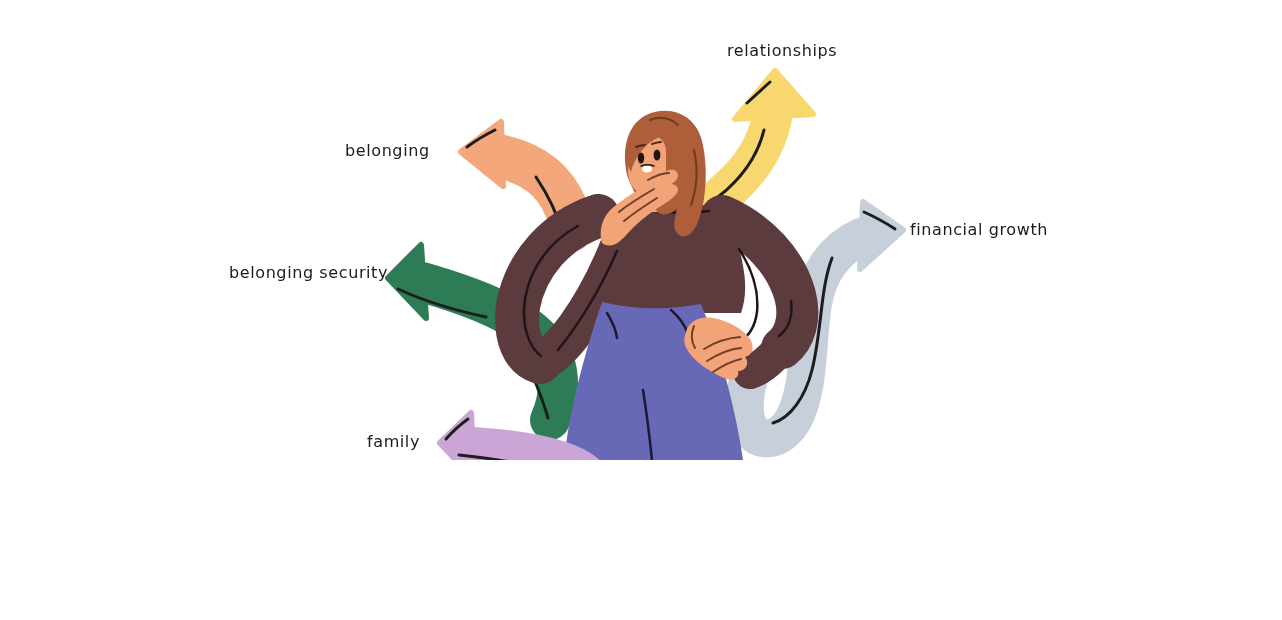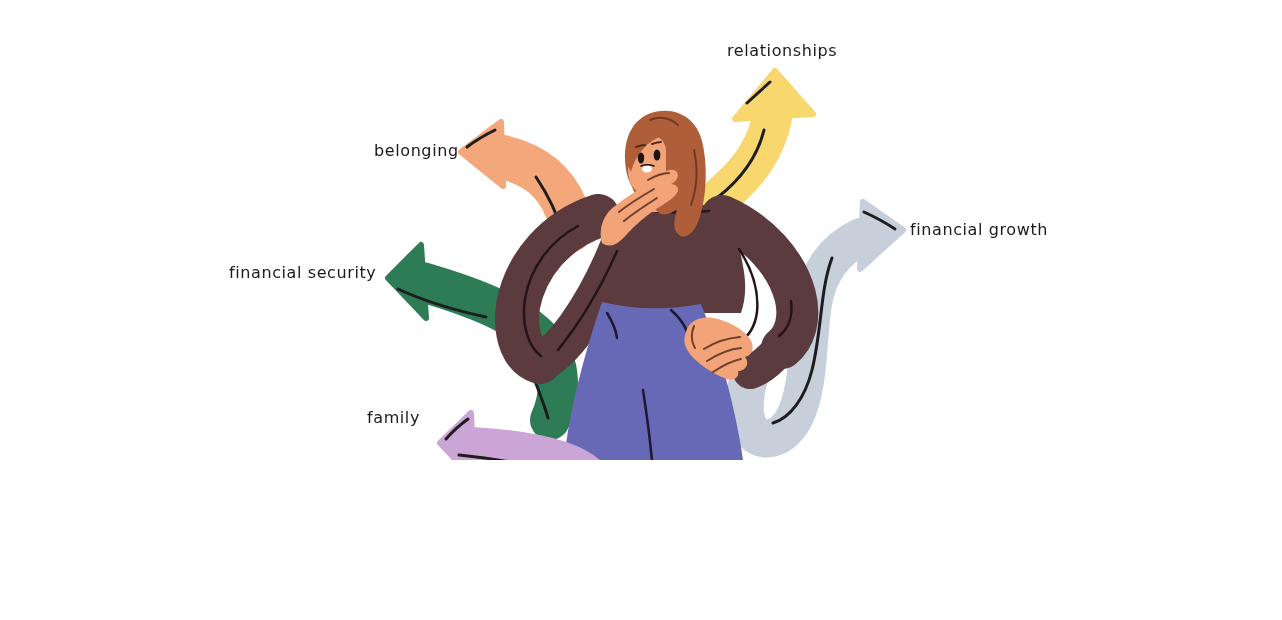--- a/index.html
+++ b/index.html
@@ -19,23 +19,23 @@
   .label {
     position: absolute;
     font-size: 16px;
     font-weight: 500;
     letter-spacing: 0.6px;
     color: #1b1b1b;
     white-space: nowrap;
     line-height: 20px;
   }
   .label-relationships   { left: 727px; top: 41px; }
-  .label-belonging       { left: 374px; top: 141px; }
+  .label-belonging       { left: 345px; top: 141px; }
   .label-financial       { left: 229px; top: 263px; }
-  .label-family          { left: 367px; top: 408px; }
+  .label-family          { left: 367px; top: 432px; }
   .label-personal-growth { left: 910px; top: 220px; }
 </style>
 </head>
 <body>
 
 <div class="stage">
 
   <svg class="illustration-svg" viewBox="0 0 1282 620" aria-hidden="true">
 
     <g>
@@ -130,17 +130,17 @@
       <path d="M472,446 C540,450 596,463 597,494 C598,520 560,527 525,538 C500,546 481,553 474,563" fill="none" stroke="#CCA5D7" stroke-width="38" stroke-linecap="round"></path>
       <polygon points="440,443 471,413 474,479" fill="#CCA5D7" stroke="#CCA5D7" stroke-width="6" stroke-linejoin="round"></polygon>
       <path d="M446,439 C453,431 461,424 468,419" fill="none" stroke="#1d1d1f" stroke-width="3" stroke-linecap="round"></path>
       <path d="M459,455 C520,461 570,473 579,495 C583,511 558,520 532,528" fill="none" stroke="#1d1d1f" stroke-width="3" stroke-linecap="round"></path>
       <path d="M508,543 C497,549 488,555 483,561" fill="none" stroke="#1d1d1f" stroke-width="3" stroke-linecap="round"></path>
     </g>
   </svg>
 
   <div class="label label-relationships">relationships</div>
   <div class="label label-belonging">belonging</div>
-  <div class="label label-financial">financial security</div>
+  <div class="label label-financial">belonging security</div>
   <div class="label label-family">family</div>
   <div class="label label-personal-growth">financial growth</div>
 
 </div>
 
 </body></html>

